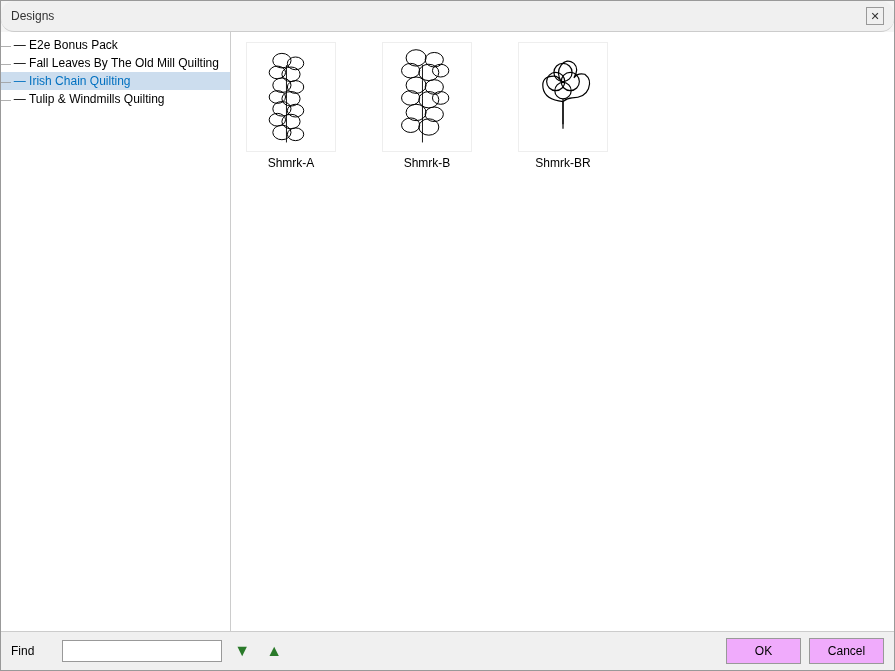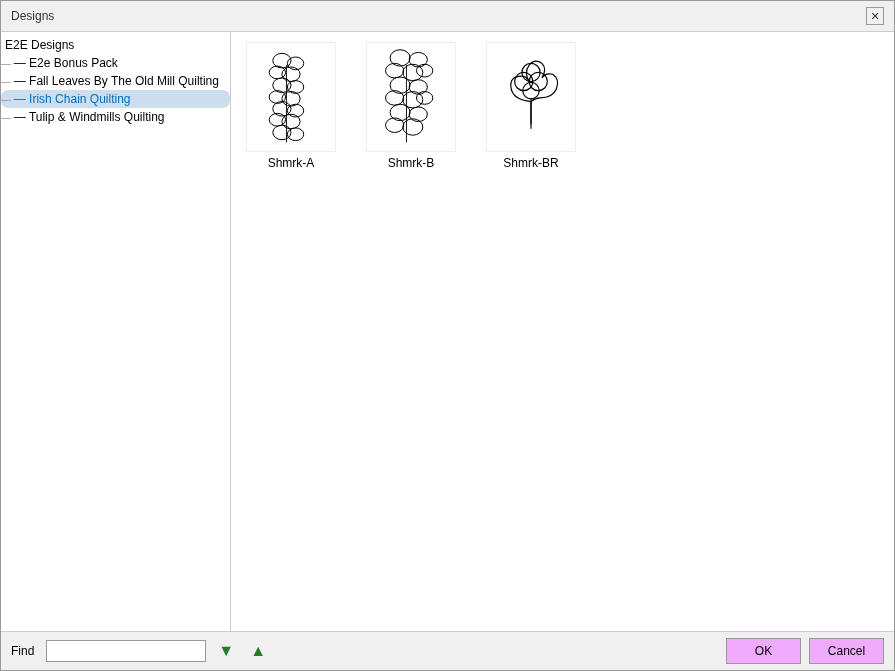--- a/index.html
+++ b/index.html
@@ -21,20 +21,21 @@
       display: flex;
       flex-direction: column;
     }
     .title-bar {
       background: #f0f0f0;
       border-bottom: 1px solid #ccc;
       padding: 6px 10px;
       display: flex;
       justify-content: space-between;
       align-items: center;
+      border-radius: 13px;
     }
     .title-bar-text {
       font-size: 12px;
       color: #333;
     }
     .close-btn {
       width: 18px;
       height: 18px;
       background: none;
       border: 1px solid #999;
@@ -60,21 +61,20 @@
     .tree-item {
       padding: 2px 4px 2px 10px;
       cursor: pointer;
       white-space: nowrap;
       font-size: 12px;
       color: #000;
     }
     .tree-item.selected {
       background: #cde;
       color: #0070c0;
-      border-radius: 7px;
     }
     .tree-item.level-0 {
       padding-left: 4px;
       font-weight: normal;
     }
     .tree-item.level-1 {
       padding-left: 0;
     }
     .tree-item::before {
       content: '';
@@ -85,21 +85,21 @@
       font-size: 10px;
     }
     .main-panel {
       flex: 1;
       background: #fff;
       overflow: auto;
       padding: 10px;
       display: flex;
       flex-wrap: wrap;
       align-content: flex-start;
-      gap: 20px;
+      gap: 36px;
     }
     .design-item {
       display: flex;
       flex-direction: column;
       align-items: center;
       width: 100px;
     }
     .design-image {
       width: 90px;
       height: 110px;
@@ -122,21 +122,21 @@
     .bottom-bar {
       border-top: 1px solid #ccc;
       background: #f0f0f0;
       padding: 6px 10px;
       display: flex;
       align-items: center;
       gap: 8px;
     }
     .find-label {
       font-size: 12px;
-      margin-right: 4px;
+      margin-right: 20px;
     }
     .find-input {
       width: 160px;
       height: 22px;
       border: 1px solid #999;
       font-size: 12px;
       padding: 0 4px;
     }
     .nav-btn {
       background: none;
@@ -162,21 +162,20 @@
 
   <div class="title-bar">
     <span class="title-bar-text">Designs</span>
     <button class="close-btn">✕</button>
   </div>
 
   <div class="dialog-content">
 
     <div class="tree-panel">
 
-    <div class="tree-item level-0">E2E Designs</div>
         <div class="tree-item level-1">— E2e Bonus Pack</div>
         <div class="tree-item level-1">— Fall Leaves By The Old Mill Quilting</div>
         <div class="tree-item level-1 selected">— Irish Chain Quilting</div>
         <div class="tree-item level-1">— Tulip &amp; Windmills Quilting</div>
       </div>
 
     <div class="main-panel">
 
     <div class="design-item">
           <div class="design-image">

